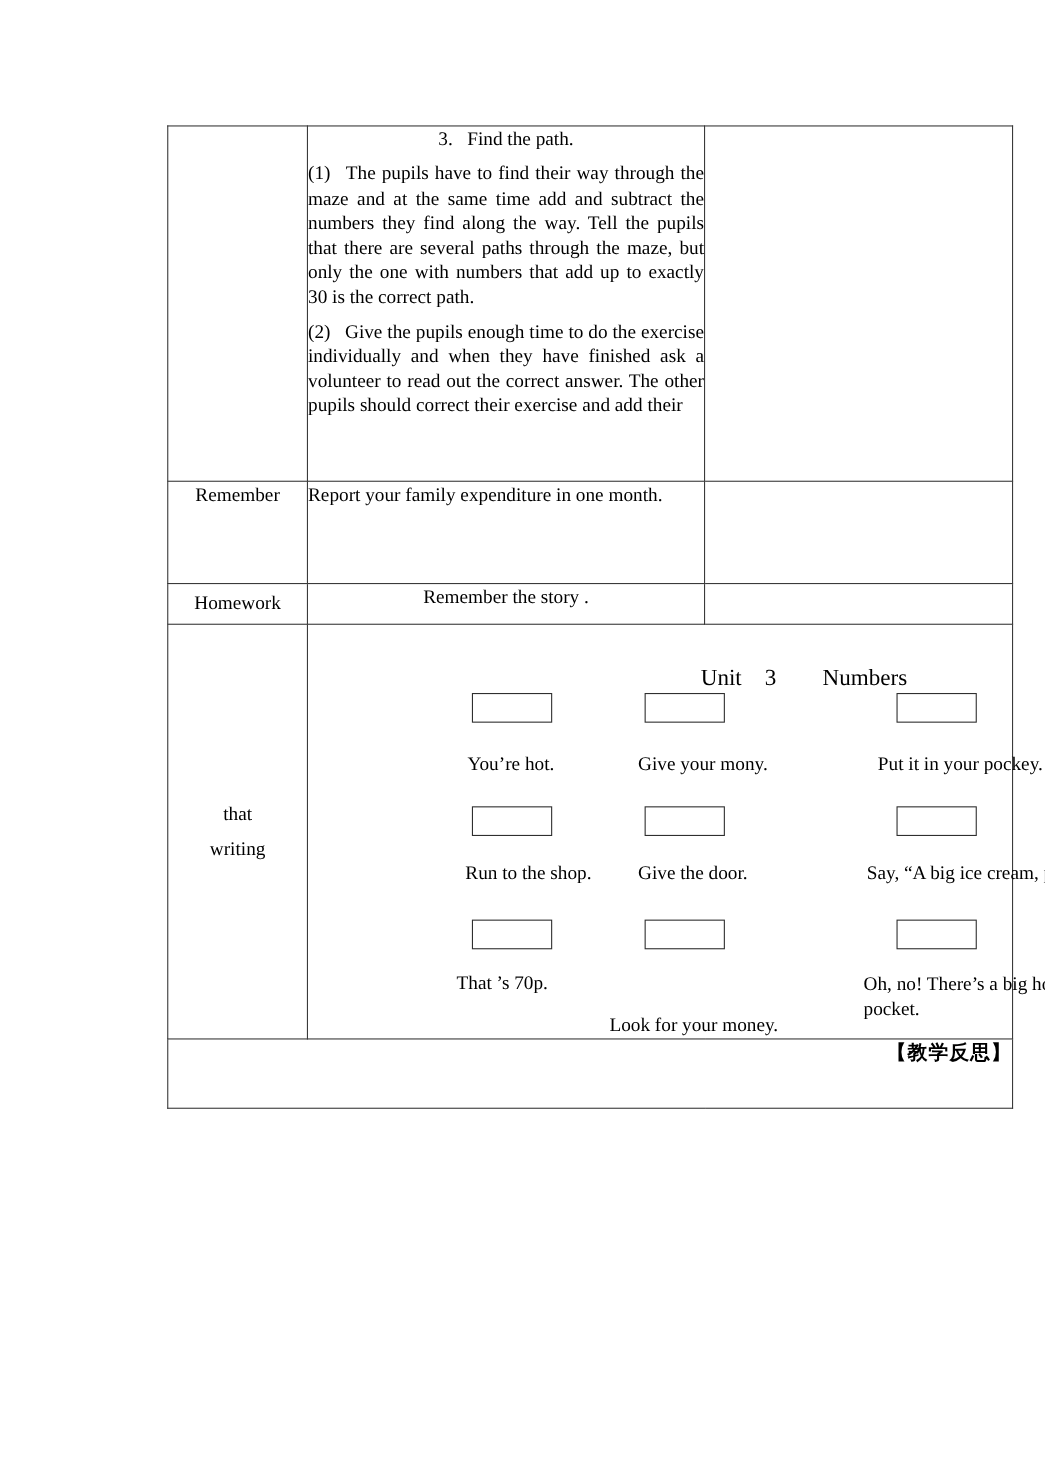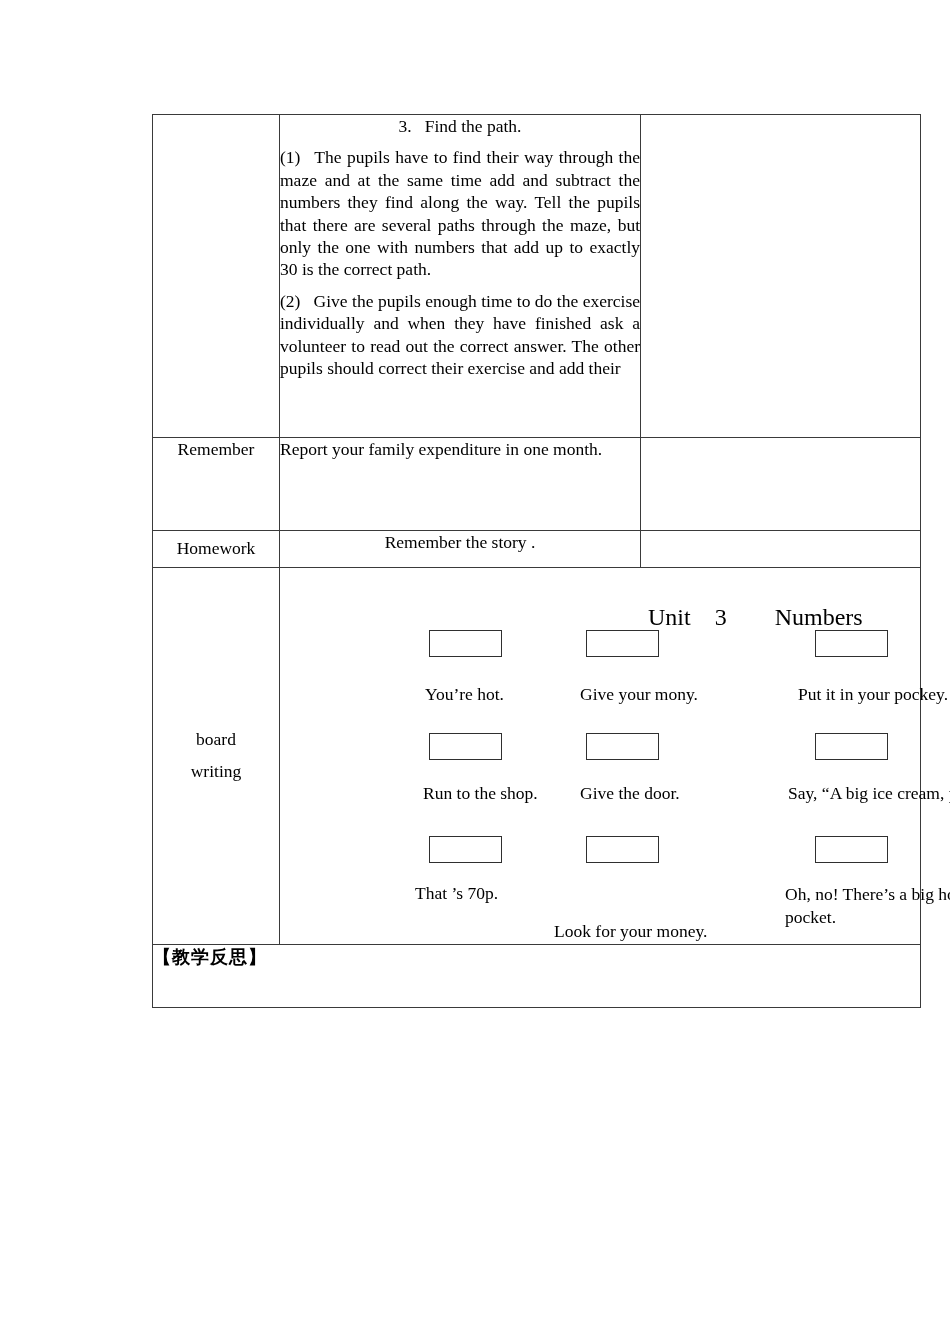--- a/index.html
+++ b/index.html
@@ -75,24 +75,24 @@
     height: 376px;
   }
   .board-inner {
     position: relative;
     width: 100%;
     height: 100%;
     font-size: 17.5px;
   }
   .bw-title {
     position: absolute;
-    left: 368px;
+    left: 357px;
     top: 36px;
     white-space: pre;
-    font-size: 24px;
+    font-size: 21px;
   }
   .bw-box {
     position: absolute;
     width: 73px;
     height: 27px;
     border: 1.8px solid #2f2f2f;
     box-sizing: border-box;
     background: #ffffff;
   }
   .bw-text {
@@ -104,21 +104,21 @@
   .bw-text.wrap {
     white-space: normal;
     width: 280px;
     line-height: 1.33;
   }
 
   
   .reflect-cell {
     height: 62px;
     vertical-align: middle;
-    text-align: left;
+    text-align: right;
   }
   .reflect-text {
     font-family: "DejaVu Sans", "Liberation Sans", sans-serif;
     font-weight: bold;
     font-size: 18px;
     letter-spacing: 1px;
   }
 
   .h-row1 { height: 322px; }
   .h-row2 { height: 92px; }
@@ -158,21 +158,21 @@
       <tr>
         <td class="label-cell h-row3 mid">Homework</td>
         <td class="content-cell">
           <p class="para plain">Remember the story .</p>
         </td>
         <td class="content-cell"></td>
       </tr>
 
       <tr>
         <td class="label-cell mid">
-          <div>board</div>
+          <div>that</div>
           <div style="height:8px"></div>
           <div>writing</div>
         </td>
         <td class="board-cell" colspan="2">
           <div class="board-inner">
 
             <div class="bw-title">Unit    3        Numbers</div>
 
             <div class="bw-box" style="left:149px; top:62px;"></div>
             <div class="bw-box" style="left:306px; top:62px;"></div>

